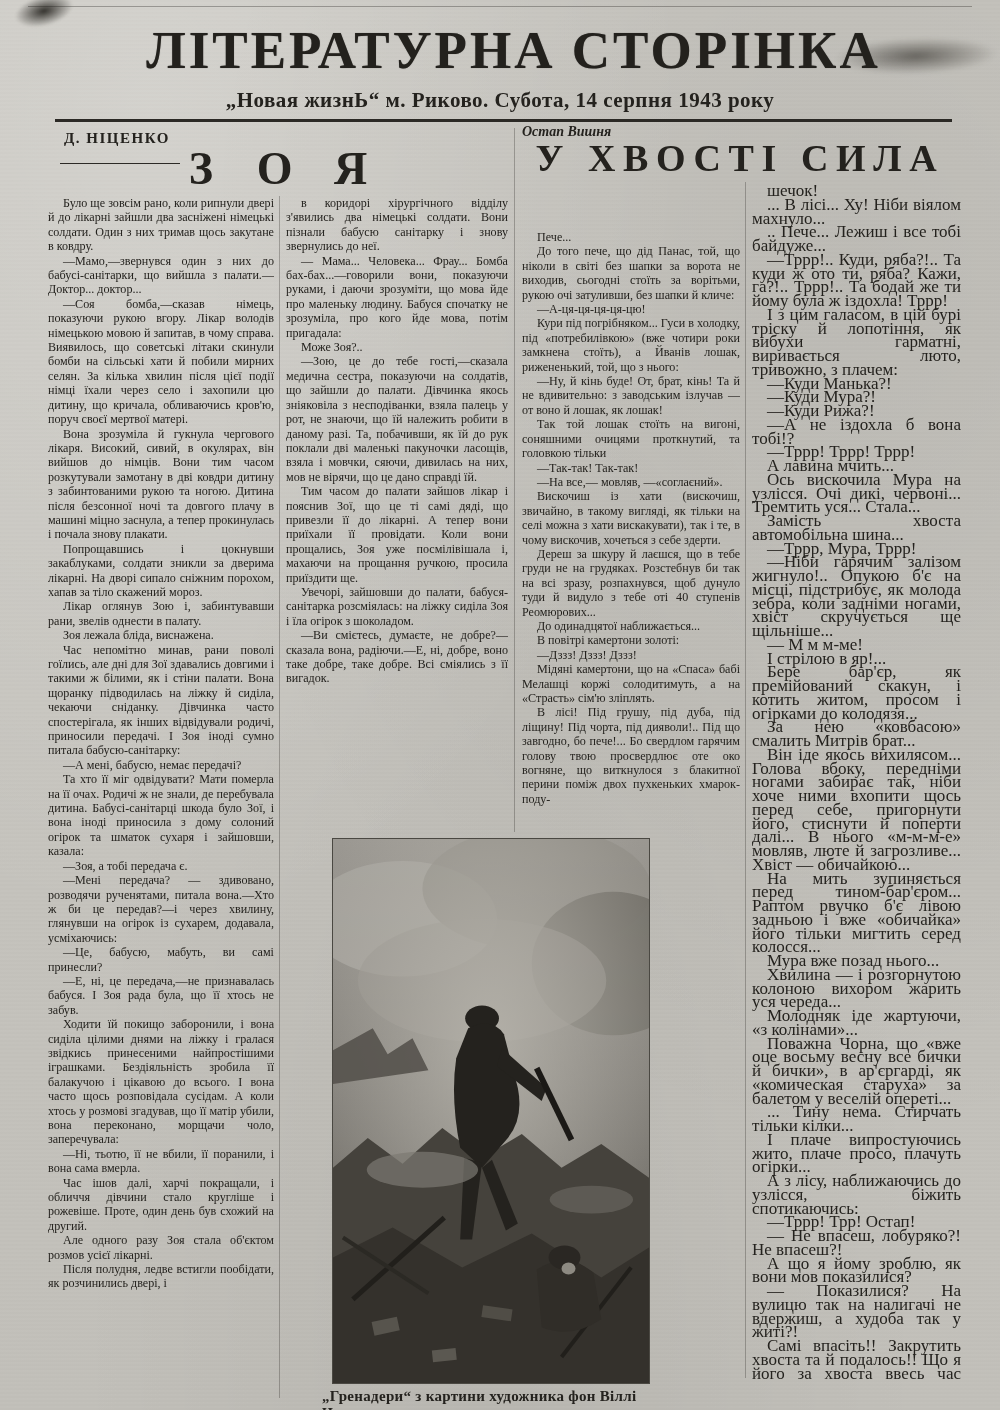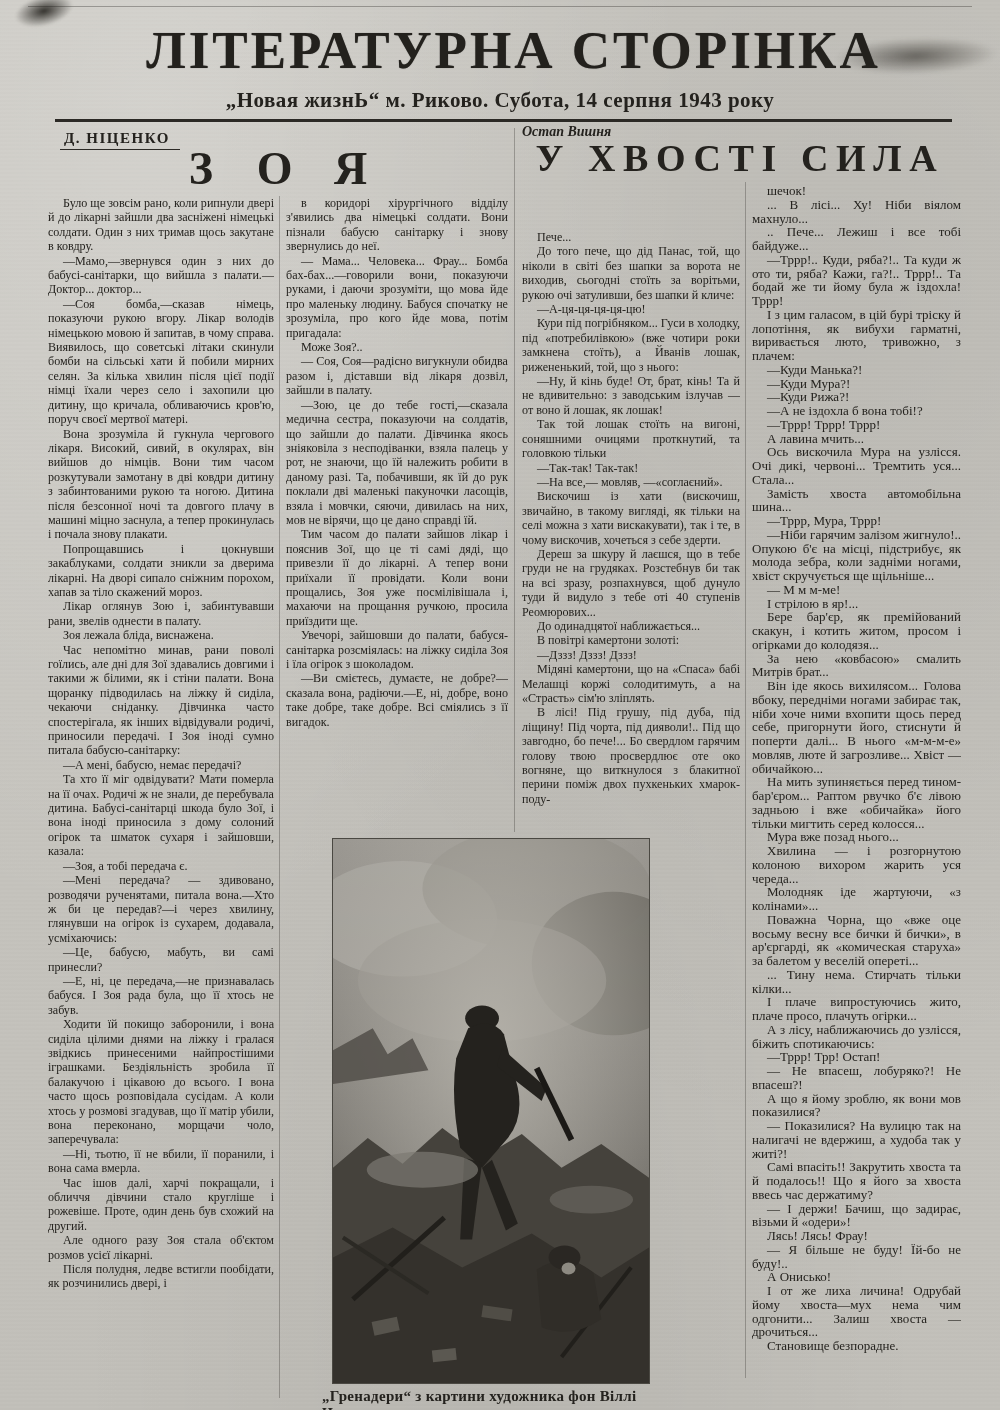--- a/index.html
+++ b/index.html
@@ -37,21 +37,21 @@
   }
   .dateline {
     position:absolute; top:88px; left:0; width:100%;
     text-align:center; font-size:21px; font-weight:bold; letter-spacing:0.5px;
   }
   .head-rule { position:absolute; top:119px; left:55px; right:48px; height:3px; background:#2b2925; }
 
   .art-head-left { position:absolute; left:48px; top:129px; width:460px; }
   .art-head-left .author {
     display:inline-block; font-size:15px; font-weight:bold; letter-spacing:1.5px;
-    border-bottom:1.5px solid #2b2925; padding:0 10px 2px 4px; margin-left:12px;
+    border-bottom:1.5px solid #2b2925; padding:0 10px 16px 4px; margin-left:12px;
   }
   .title-zoya {
     position:absolute; left:0; right:0; top:13px;
     text-align:center; font-size:46px; font-weight:bold;
     letter-spacing:0.95em; text-indent:0.95em; white-space:nowrap;
   }
   .art-head-right { position:absolute; left:512px; top:124px; width:448px; }
   .art-head-right .author {
     display:block; font-size:14px; font-weight:bold; font-style:italic; margin-left:10px;
   }
@@ -61,21 +61,21 @@
   }
 
   .col {
     position:absolute; text-align:justify; overflow:hidden;
     font-size:12.1px; line-height:14.4px;
   }
   .col p { text-indent:15px; margin:0; }
   .col1 { left:48px;  top:196px; width:226px; height:1202px; }
   .col2 { left:286px; top:196px; width:222px; height:636px;  }
   .col3 { left:522px; top:182px; width:218px; height:652px;margin-top:48px;  }
-  .col4 { left:752px; top:184px; width:209px; height:1196px; font-size:13px; line-height:13.75px; }
+  .col4 { left:752px; top:184px; width:209px; height:1196px; font-size:17px; line-height:13.75px; }
 
   .vr { position:absolute; width:1px; background:rgba(40,38,34,0.30); }
   .vr1 { left:279px; top:196px; height:1202px; }
   .vr2 { left:514px; top:128px; height:704px;  }
   .vr3 { left:745px; top:182px; height:1196px; }
 
   .illustration {
     position:absolute; left:332px; top:838px; width:318px; height:546px;
     border:1px solid #4a4842; background:#78756e;
     box-shadow:0 0 6px rgba(0,0,0,0.25) inset;
@@ -131,21 +131,20 @@
       <p>Ходити їй покищо заборонили, і вона сиділа цілими днями на ліжку і гралася звідкись принесеними найпростішими іграшками. Бездіяльність зробила її балакучою і цікавою до всього. І вона часто щось розповідала сусідам. А коли хтось у розмові згадував, що її матір убили, вона переконано, морщачи чоло, заперечувала:</p>
       <p>—Ні, тьотю, її не вбили, її поранили, і вона сама вмерла.</p>
       <p>Час ішов далі, харчі покращали, і обличчя дівчини стало кругліше і рожевіше. Проте, один день був схожий на другий.</p>
       <p>Але одного разу Зоя стала об'єктом розмов усієї лікарні.</p>
       <p>Після полудня, ледве встигли пообідати, як розчинились двері, і</p>
     </div>
   <div class="col col2">
       <p>в коридорі хірургічного відділу з'явились два німецькі солдати. Вони пізнали бабусю санітарку і знову звернулись до неї.</p>
       <p>— Мама... Человека... Фрау... Бомба бах-бах...—говорили вони, показуючи руками, і даючи зрозуміти, що мова йде про маленьку людину. Бабуся спочатку не зрозуміла, про кого йде мова, потім пригадала:</p>
       <p>Може Зоя?..</p>
-      <p>— Соя, Соя—радісно вигукнули обидва разом і, діставши від лікаря дозвіл, зайшли в палату.</p>
       <p>—Зою, це до тебе гості,—сказала медична сестра, показуючи на солдатів, що зайшли до палати. Дівчинка якось зніяковіла з несподіванки, взяла палець у рот, не знаючи, що їй належить робити в даному разі. Та, побачивши, як їй до рук поклали дві маленькі пакуночки ласощів, взяла і мовчки, сяючи, дивилась на них, мов не вірячи, що це дано справді їй.</p>
       <p>Тим часом до палати зайшов лікар і пояснив Зої, що це ті самі дяді, що привезли її до лікарні. А тепер вони приїхали її провідати. Коли вони прощались, Зоя уже посмілівішала і, махаючи на прощання ручкою, просила приїздити ще.</p>
       <p>Увечорі, зайшовши до палати, бабуся-санітарка розсміялась: на ліжку сиділа Зоя і їла огірок з шоколадом.</p>
       <p>—Ви смієтесь, думаєте, не добре?—сказала вона, радіючи.—Е, ні, добре, воно таке добре, таке добре. Всі сміялись з її вигадок.</p>
     </div>
   <div class="col col3">
       <p>Пече...</p>
       <p>До того пече, що дід Панас, той, що ніколи в світі без шапки за ворота не виходив, сьогодні стоїть за ворітьми, рукою очі затуливши, без шапки й кличе:</p>
       <p>—А-ця-ця-ця-ця-цю!</p>
       <p>Кури під погрібняком... Гуси в холодку, під «потребилівкою» (вже чотири роки замкнена стоїть), а Йванів лошак, рижененький, той, що з нього:</p>

